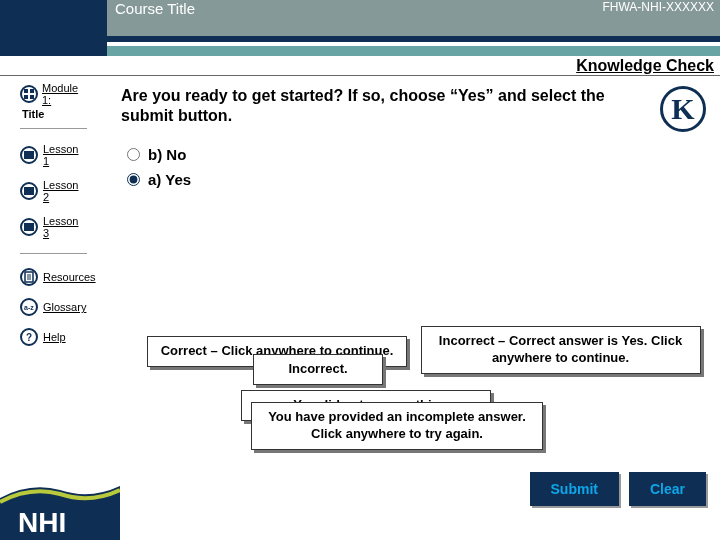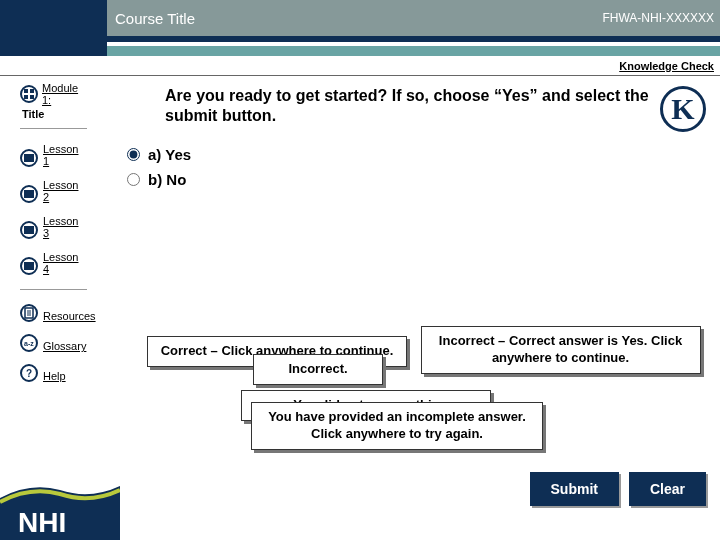--- a/index.html
+++ b/index.html
@@ -1,66 +1,66 @@
 <!DOCTYPE html>
 <html><head>
 <meta charset="utf-8">
 <style>
   * { box-sizing: border-box; margin: 0; padding: 0; }
   html, body { width: 720px; height: 540px; font-family: Arial, Helvetica, sans-serif; background:#fff; overflow:hidden; }
   .app { width:720px; height:540px; position:relative; }
 
   
-  .header-top { height:36px; background:#869999; display:flex; align-items:center; }
+  .header-top { height:36px; background:#869999; display:flex; align-items:flex-start; }
   .header-top .logo-block { width:107px; height:36px; background:#0e2e54; }
   .header-top .course-title { color:#fff; font-size:15px; padding-left:8px; flex:1; }
   .header-top .course-code { color:#fff; font-size:12px; padding-right:6px; }
 
   .header-divider { height:6px; background:#0e2e54; }
   .header-teal-gap { height:4px; background:#fff; display:flex; }
   .header-teal-gap .left-block { width:107px; height:4px; background:#0e2e54; }
   .header-teal { height:10px; background:#69a4a4; display:flex; }
   .header-teal .left-block { width:107px; height:10px; background:#0e2e54; }
 
   .knowledge-bar { height:20px; display:flex; justify-content:flex-end; align-items:center; border-bottom:1px solid #666; padding-right:6px; }
-  .knowledge-bar span { font-size:11px; font-weight:bold; text-decoration:underline; color:#000; }
+  .knowledge-bar span { font-size:16px; font-weight:bold; text-decoration:underline; color:#000; }
 
   
   .body { display:flex; height:calc(540px - 36px - 6px - 4px - 10px - 20px); }
   .sidebar { width:107px; background:#fff; font-size:11px; padding:6px 20px; }
   .sidebar .module-head { display:flex; align-items:center; margin-bottom:2px; gap:4px; }
   .sidebar .module-label { text-decoration:underline; color:#000; font-size:11px; }
   .sidebar .title-label { color:#000; font-size:11px; margin-bottom:8px; margin-left:2px;font-weight:bold; }
   .sidebar hr { border:none; border-top:1px solid #999; margin:8px 0; }
-  .nav-item { display:flex; align-items:flex-end; gap:5px; padding:6px 0; }
+  .nav-item { display:flex; align-items:center; gap:5px; padding:6px 0; }
   .nav-item .label { text-decoration:underline; color:#000; font-size:11px; cursor:pointer; }
 
   .icon-circle { width:20px; height:20px; border:2px solid #0e2e54; border-radius:50%; display:flex; align-items:center; justify-content:center; flex-shrink:0; background:#fff; }
   .icon-circle svg { width:12px; height:12px; }
   .icon-circle.small { width:18px; height:18px; }
   .icon-circle.k { width:46px; height:46px; border-width:3px; }
   .icon-circle.k span { font-family: "Times New Roman", serif; font-size:30px; font-weight:bold; color:#0e2e54; }
 
   .main { flex:1; position:relative; padding:10px 14px 10px 14px; }
   .question-row { display:flex; gap:10px; align-items:flex-start; }
-  .question-text { font-size:16px; font-weight:bold; color:#000; line-height:1.25; flex:1;margin-left:44px; }
+  .question-text { font-size:16px; font-weight:bold; color:#000; line-height:1.25; flex:1; }
   .answers { margin-top:14px; margin-left:6px; }
   .answer { display:flex; align-items:center; gap:8px; font-size:15px; font-weight:bold; margin-bottom:8px; }
   .answer input { accent-color:#0e2e54; }
 
   .feedback-area { position:absolute; left:14px; right:14px; top:260px; }
   .fb-box { position:absolute; background:#fff; border:1px solid #333; box-shadow:3px 3px 0 #777; font-size:13px; font-weight:bold; text-align:center; padding:6px 10px; line-height:1.3; }
   .fb-correct   { left:26px; top:0;  width:260px; }
   .fb-incorrect-ans { left:300px; top:-10px; width:280px;padding-left:9px; }
   .fb-incorrect-label { left:132px; top:18px; width:130px; z-index:2; }
   .fb-notanswer { left:120px; top:54px; width:250px; z-index:1; }
   .fb-incomplete{ left:130px; top:66px; width:292px; z-index:3; }
 
   .buttons { position:absolute; right:14px; bottom:34px; display:flex; gap:10px; }
-  .btn { background:#0e2e54; color:#ffffff; border:1px solid #0e2e54; padding:8px 20px; font-size:14px; font-weight:bold; cursor:pointer; box-shadow:2px 2px 0 #999; }
+  .btn { background:#0e2e54; color:#0ea5e9; border:1px solid #0e2e54; padding:8px 20px; font-size:14px; font-weight:bold; cursor:pointer; box-shadow:2px 2px 0 #999; }
 
   
   .footer-logo { position:absolute; left:0; bottom:0; width:120px; height:60px; overflow:hidden;text-align:center; }
 </style>
 </head>
 <body>
 <div class="app">
 
   <div class="header-top">
     <div class="logo-block"></div>
@@ -112,28 +112,20 @@
         <span class="label">Lesson 2</span>
       </div>
       <div class="nav-item">
         <div class="icon-circle small">
           <svg viewBox="0 0 12 12">
               <path d="M1 2 h4 v8 h-4 z M7 2 h4 v8 h-4 z M5 2 h2 v8 h-2 z" fill="#0e2e54"></path>
             </svg>
         </div>
         <span class="label">Lesson 3</span>
       </div>
-      <div class="nav-item">
-        <div class="icon-circle small">
-          <svg viewBox="0 0 12 12">
-              <path d="M1 2 h4 v8 h-4 z M7 2 h4 v8 h-4 z M5 2 h2 v8 h-2 z" fill="#0e2e54"></path>
-            </svg>
-        </div>
-        <span class="label">Lesson 4</span>
-      </div>
 
       <hr>
 
       <div class="nav-item">
         <div class="icon-circle small">
           <svg viewBox="0 0 12 12">
               <rect x="2" y="1" width="8" height="10" fill="none" stroke="#0e2e54" stroke-width="1.5"></rect>
               <line x1="4" y1="4" x2="8" y2="4" stroke="#0e2e54"></line>
               <line x1="4" y1="6" x2="8" y2="6" stroke="#0e2e54"></line>
               <line x1="4" y1="8" x2="8" y2="8" stroke="#0e2e54"></line>
@@ -162,26 +154,26 @@
     <div class="main">
       <div class="question-row">
         <div class="question-text">Are you ready to get started? If so, choose “Yes” and select the submit button.</div>
         <div class="icon-circle k">
             <span>K</span>
           </div>
       </div>
 
       <div class="answers">
         <label class="answer">
+          <input type="radio" name="q" style="">
+          <span>b) No</span>
+        </label>
+        <label class="answer">
           <input type="radio" name="q" checked="" style="">
           <span>a) Yes</span>
-        </label>
-        <label class="answer">
-          <input type="radio" name="q" style="">
-          <span>b) No</span>
         </label>
       </div>
 
       <div class="feedback-area">
         <div class="fb-box fb-correct">Correct – Click anywhere to continue.</div>
         <div class="fb-box fb-incorrect-ans">Incorrect – Correct answer is Yes. Click anywhere to continue.</div>
         <div class="fb-box fb-incorrect-label">Incorrect.</div>
         <div class="fb-box fb-notanswer">You did not answer this</div>
         <div class="fb-box fb-incomplete">You have provided an incomplete answer. Click anywhere to try again.</div>
       </div>

